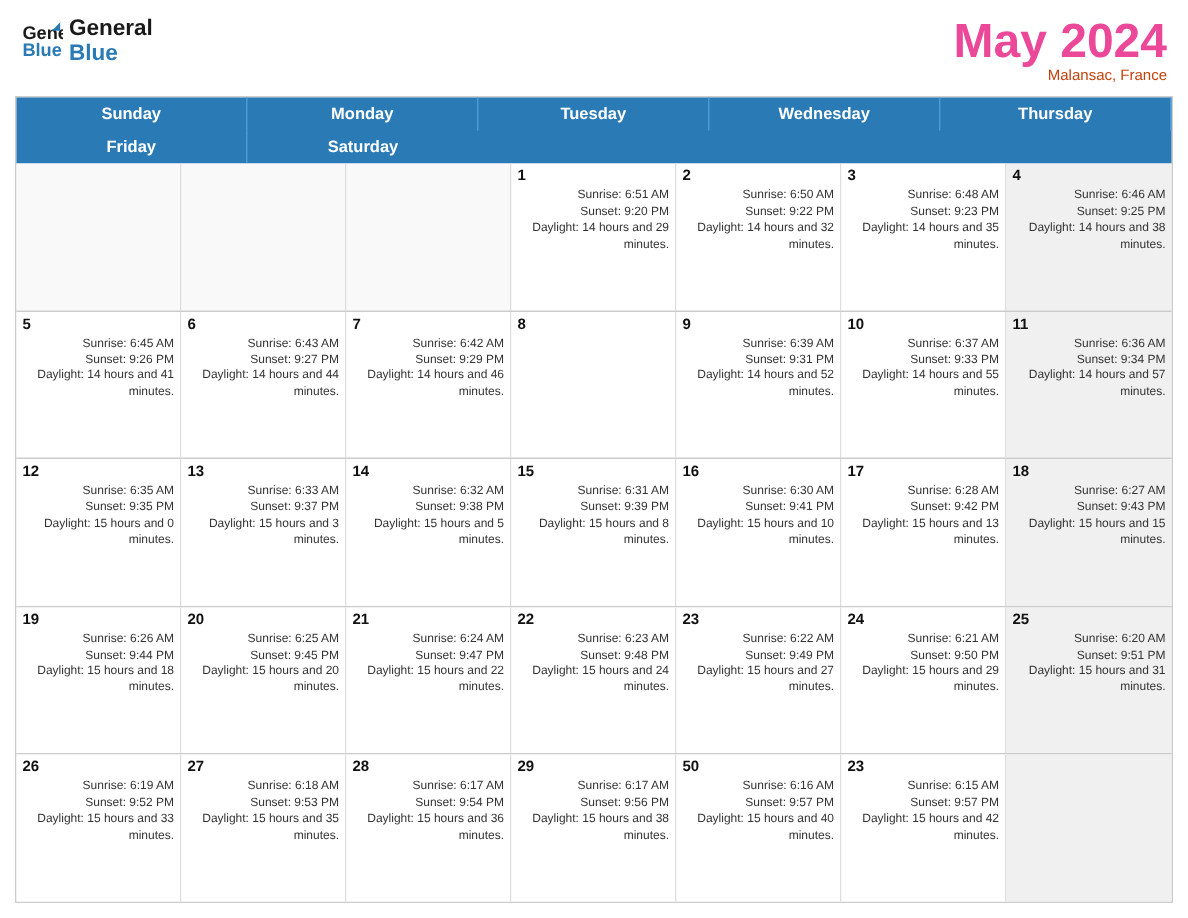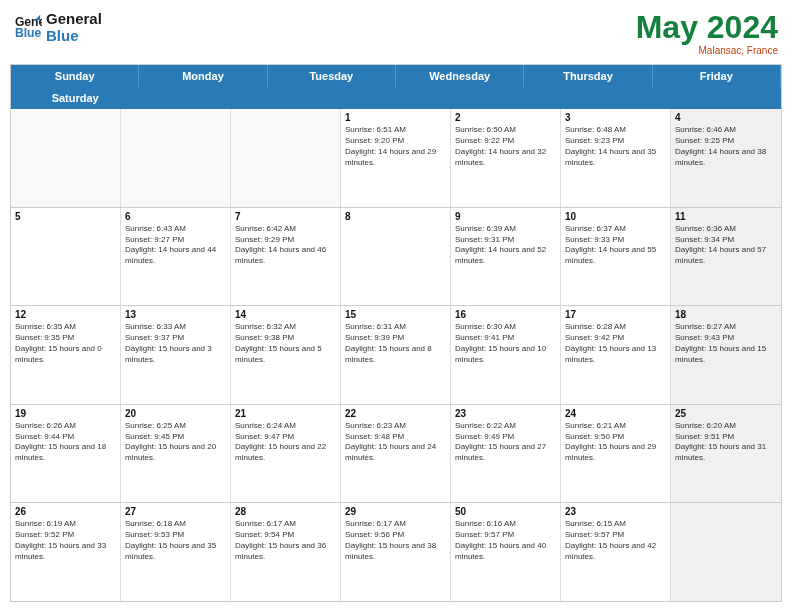--- a/index.html
+++ b/index.html
@@ -32,36 +32,36 @@
     .logo-icon {
       width: 28px;
       height: 28px;
     }
     .title-block {
       text-align: right;
     }
     .main-title {
       font-size: 32px;
       font-weight: bold;
-      color: #15803d;
+      color: #ec4899;
       line-height: 1.1;
     }
     .subtitle {
       font-size: 10px;
       color: #c2410c;
     }
     .calendar {
       flex: 1;
       display: flex;
       flex-direction: column;
       border: 1px solid #ccc;
     }
     .cal-header {
       display: grid;
-      grid-template-columns: repeat(6, 1fr);
+      grid-template-columns: repeat(5, 1fr);
       background: #2a7ab5;
     }
     .cal-header-cell {
       color: #fff;
       font-size: 11px;
       font-weight: bold;
       padding: 5px 4px;
       text-align: center;
       border-right: 1px solid #4a9ad5;
     }
@@ -92,20 +92,21 @@
     .day-num {
       font-size: 10px;
       font-weight: bold;
       color: #111;
       margin-bottom: 2px;
     }
     .cell-text {
       font-size: 8px;
       color: #333;
       line-height: 1.35;
+      text-align: right;
     }
   </style>
 </head>
 <body>
 
 <div class="page">
   <div class="header">
     <div class="logo">
       <svg class="logo-icon" viewBox="0 0 30 30" xmlns="http://www.w3.org/2000/svg">
         <text x="1" y="14" font-size="13" font-weight="bold" fill="#1a1a1a">General</text>
@@ -151,20 +152,21 @@
             <div class="cell-text">Sunrise: 6:48 AM<br>Sunset: 9:23 PM<br>Daylight: 14 hours and 35 minutes.</div>
           </div>
           <div class="cal-cell shaded">
             <div class="day-num">4</div>
             <div class="cell-text">Sunrise: 6:46 AM<br>Sunset: 9:25 PM<br>Daylight: 14 hours and 38 minutes.</div>
           </div>
         </div>
         <div class="cal-row">
           <div class="cal-cell">
             <div class="day-num">5</div>
+            <div class="cell-text">Sunrise: 6:45 AM<br>Sunset: 9:26 PM<br>Daylight: 14 hours and 41 minutes.</div>
           </div>
           <div class="cal-cell">
             <div class="day-num">6</div>
             <div class="cell-text">Sunrise: 6:43 AM<br>Sunset: 9:27 PM<br>Daylight: 14 hours and 44 minutes.</div>
           </div>
           <div class="cal-cell">
             <div class="day-num">7</div>
             <div class="cell-text">Sunrise: 6:42 AM<br>Sunset: 9:29 PM<br>Daylight: 14 hours and 46 minutes.</div>
           </div>
           <div class="cal-cell">

